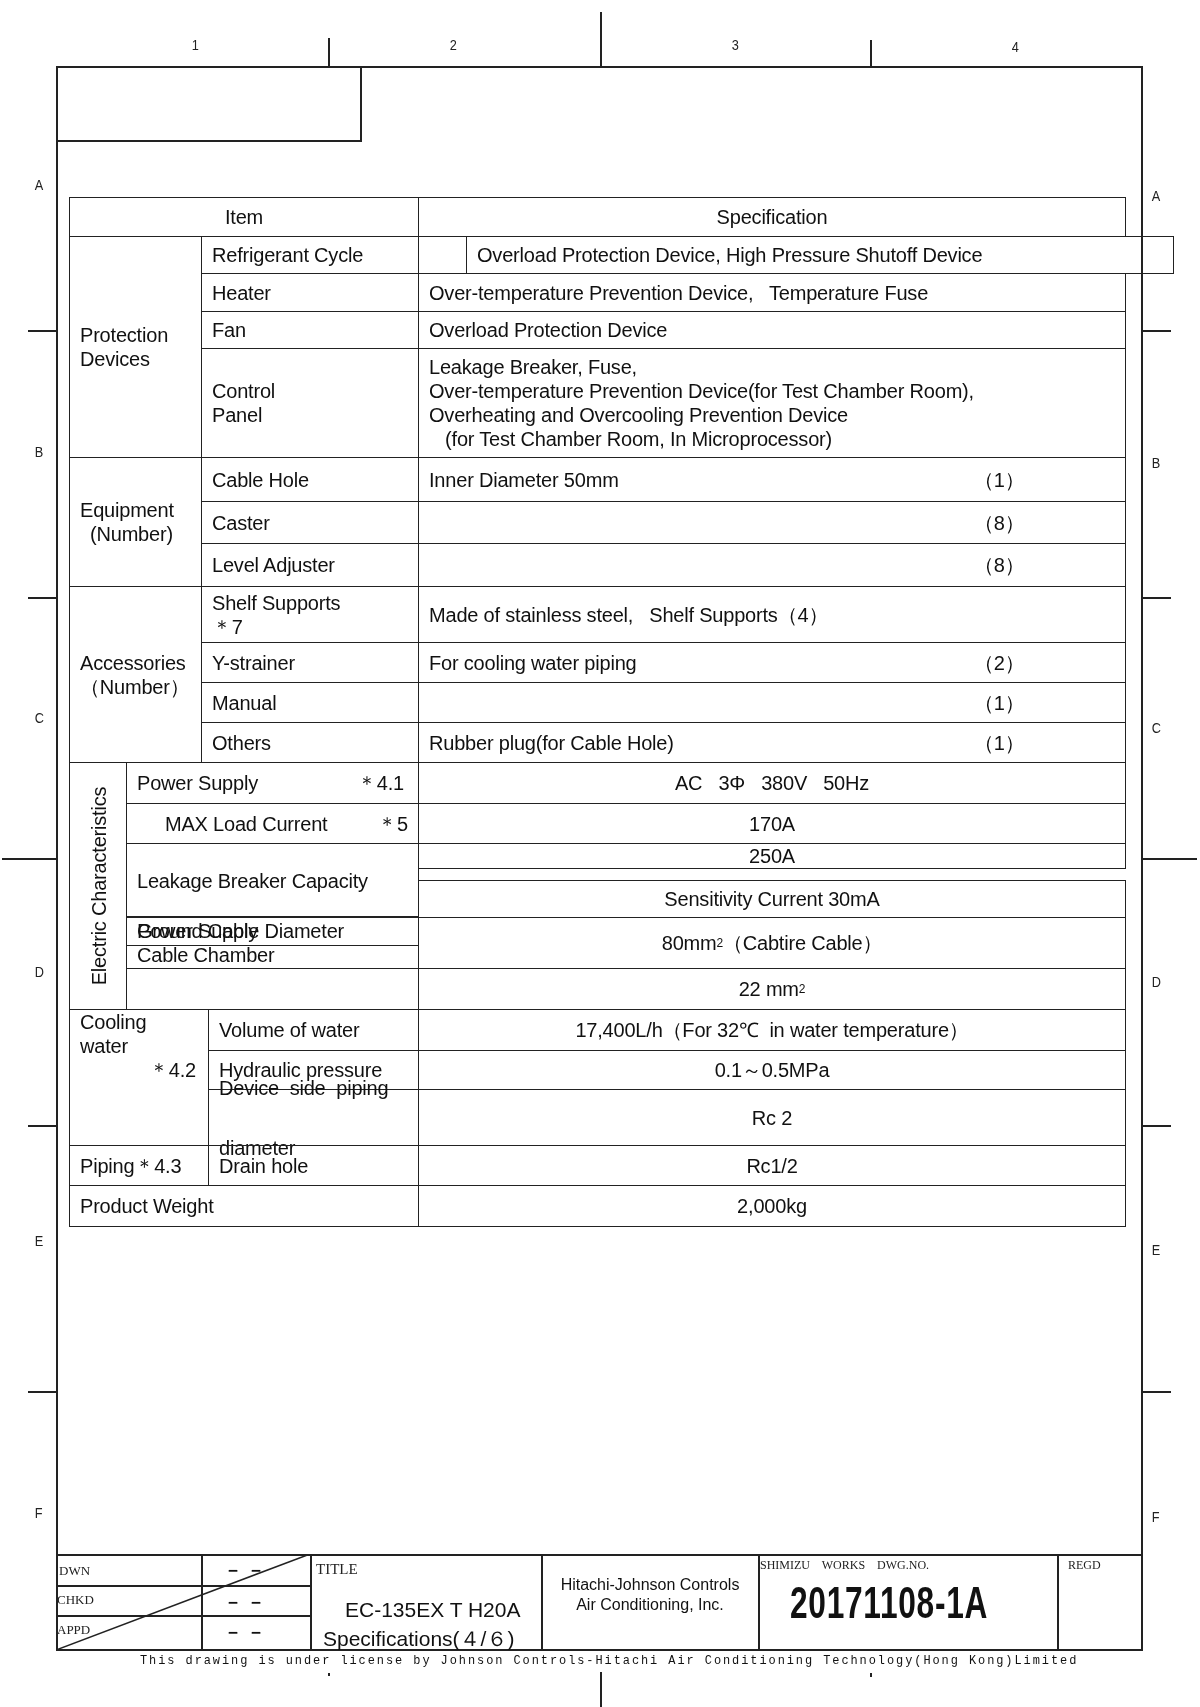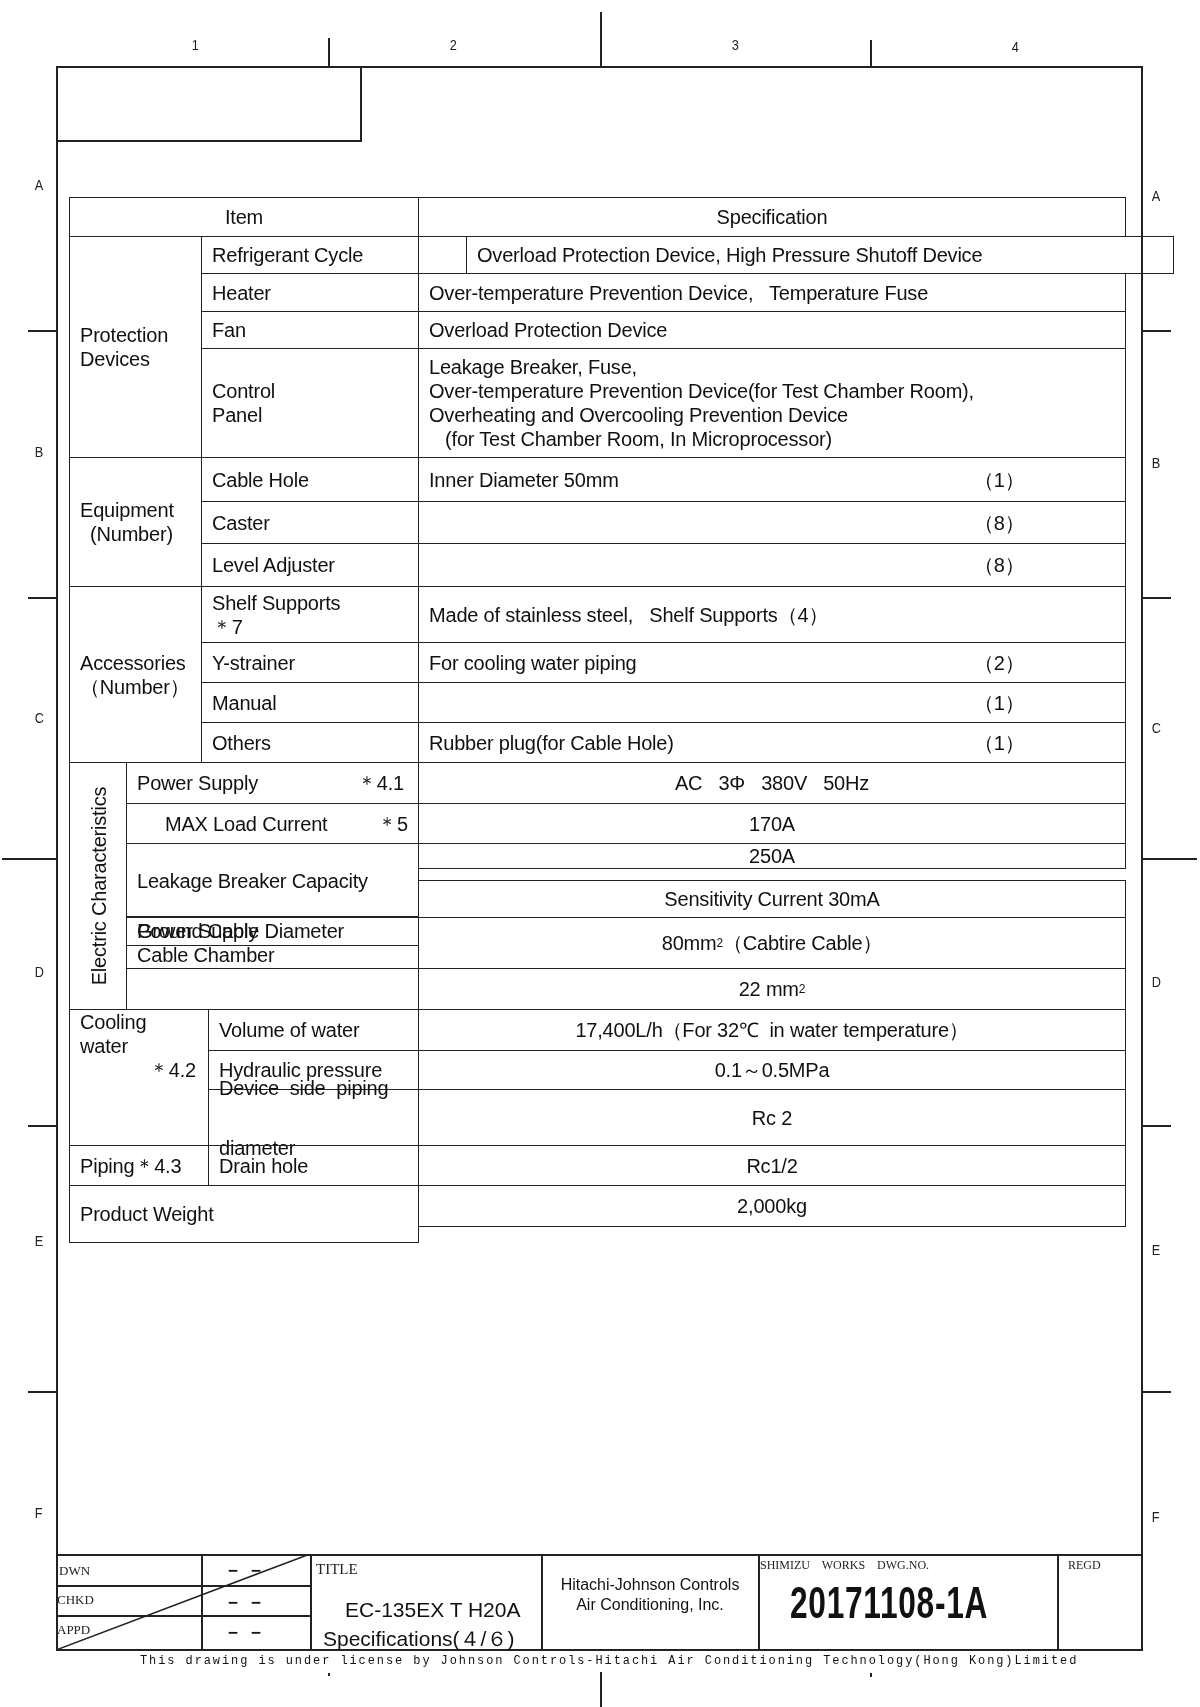--- a/index.html
+++ b/index.html
@@ -169,21 +169,21 @@
   <div class="cell" style="left:208px; top:1089px; width:211px; height:57px; flex-direction:column; align-items:flex-start; justify-content:center;gap:36px;">
     <span class="ml">Device  side  piping</span>
     <span class="ml">diameter</span>
   </div>
   <div class="cell center" style="left:418px; top:1089px; width:708px; height:57px;">Rc 2</div>
 
   <div class="cell" style="left:69px; top:1145px; width:140px; height:41px;">Piping＊4.3</div>
   <div class="cell" style="left:208px; top:1145px; width:211px; height:41px;">Drain hole</div>
   <div class="cell center" style="left:418px; top:1145px; width:708px; height:41px;">Rc1/2</div>
 
-  <div class="cell" style="left:69px; top:1185px; width:350px; height:58px;">Product Weight</div>
+  <div class="cell" style="left:69px; top:1185px; width:350px; height:42px;">Product Weight</div>
   <div class="cell center" style="left:418px; top:1185px; width:708px; height:42px;">2,000kg</div>
 </div>
 
 <div>
   <div class="line-h" style="left:56px; top:1554px; width:1087px;"></div>
 
   <div class="line-v" style="left:201px; top:1554px; height:96px;"></div>
   <div class="line-v" style="left:310px; top:1554px; height:96px;"></div>
   <div class="line-h" style="left:56px; top:1585px; width:255px;"></div>
   <div class="line-h" style="left:56px; top:1615px; width:255px;"></div>

